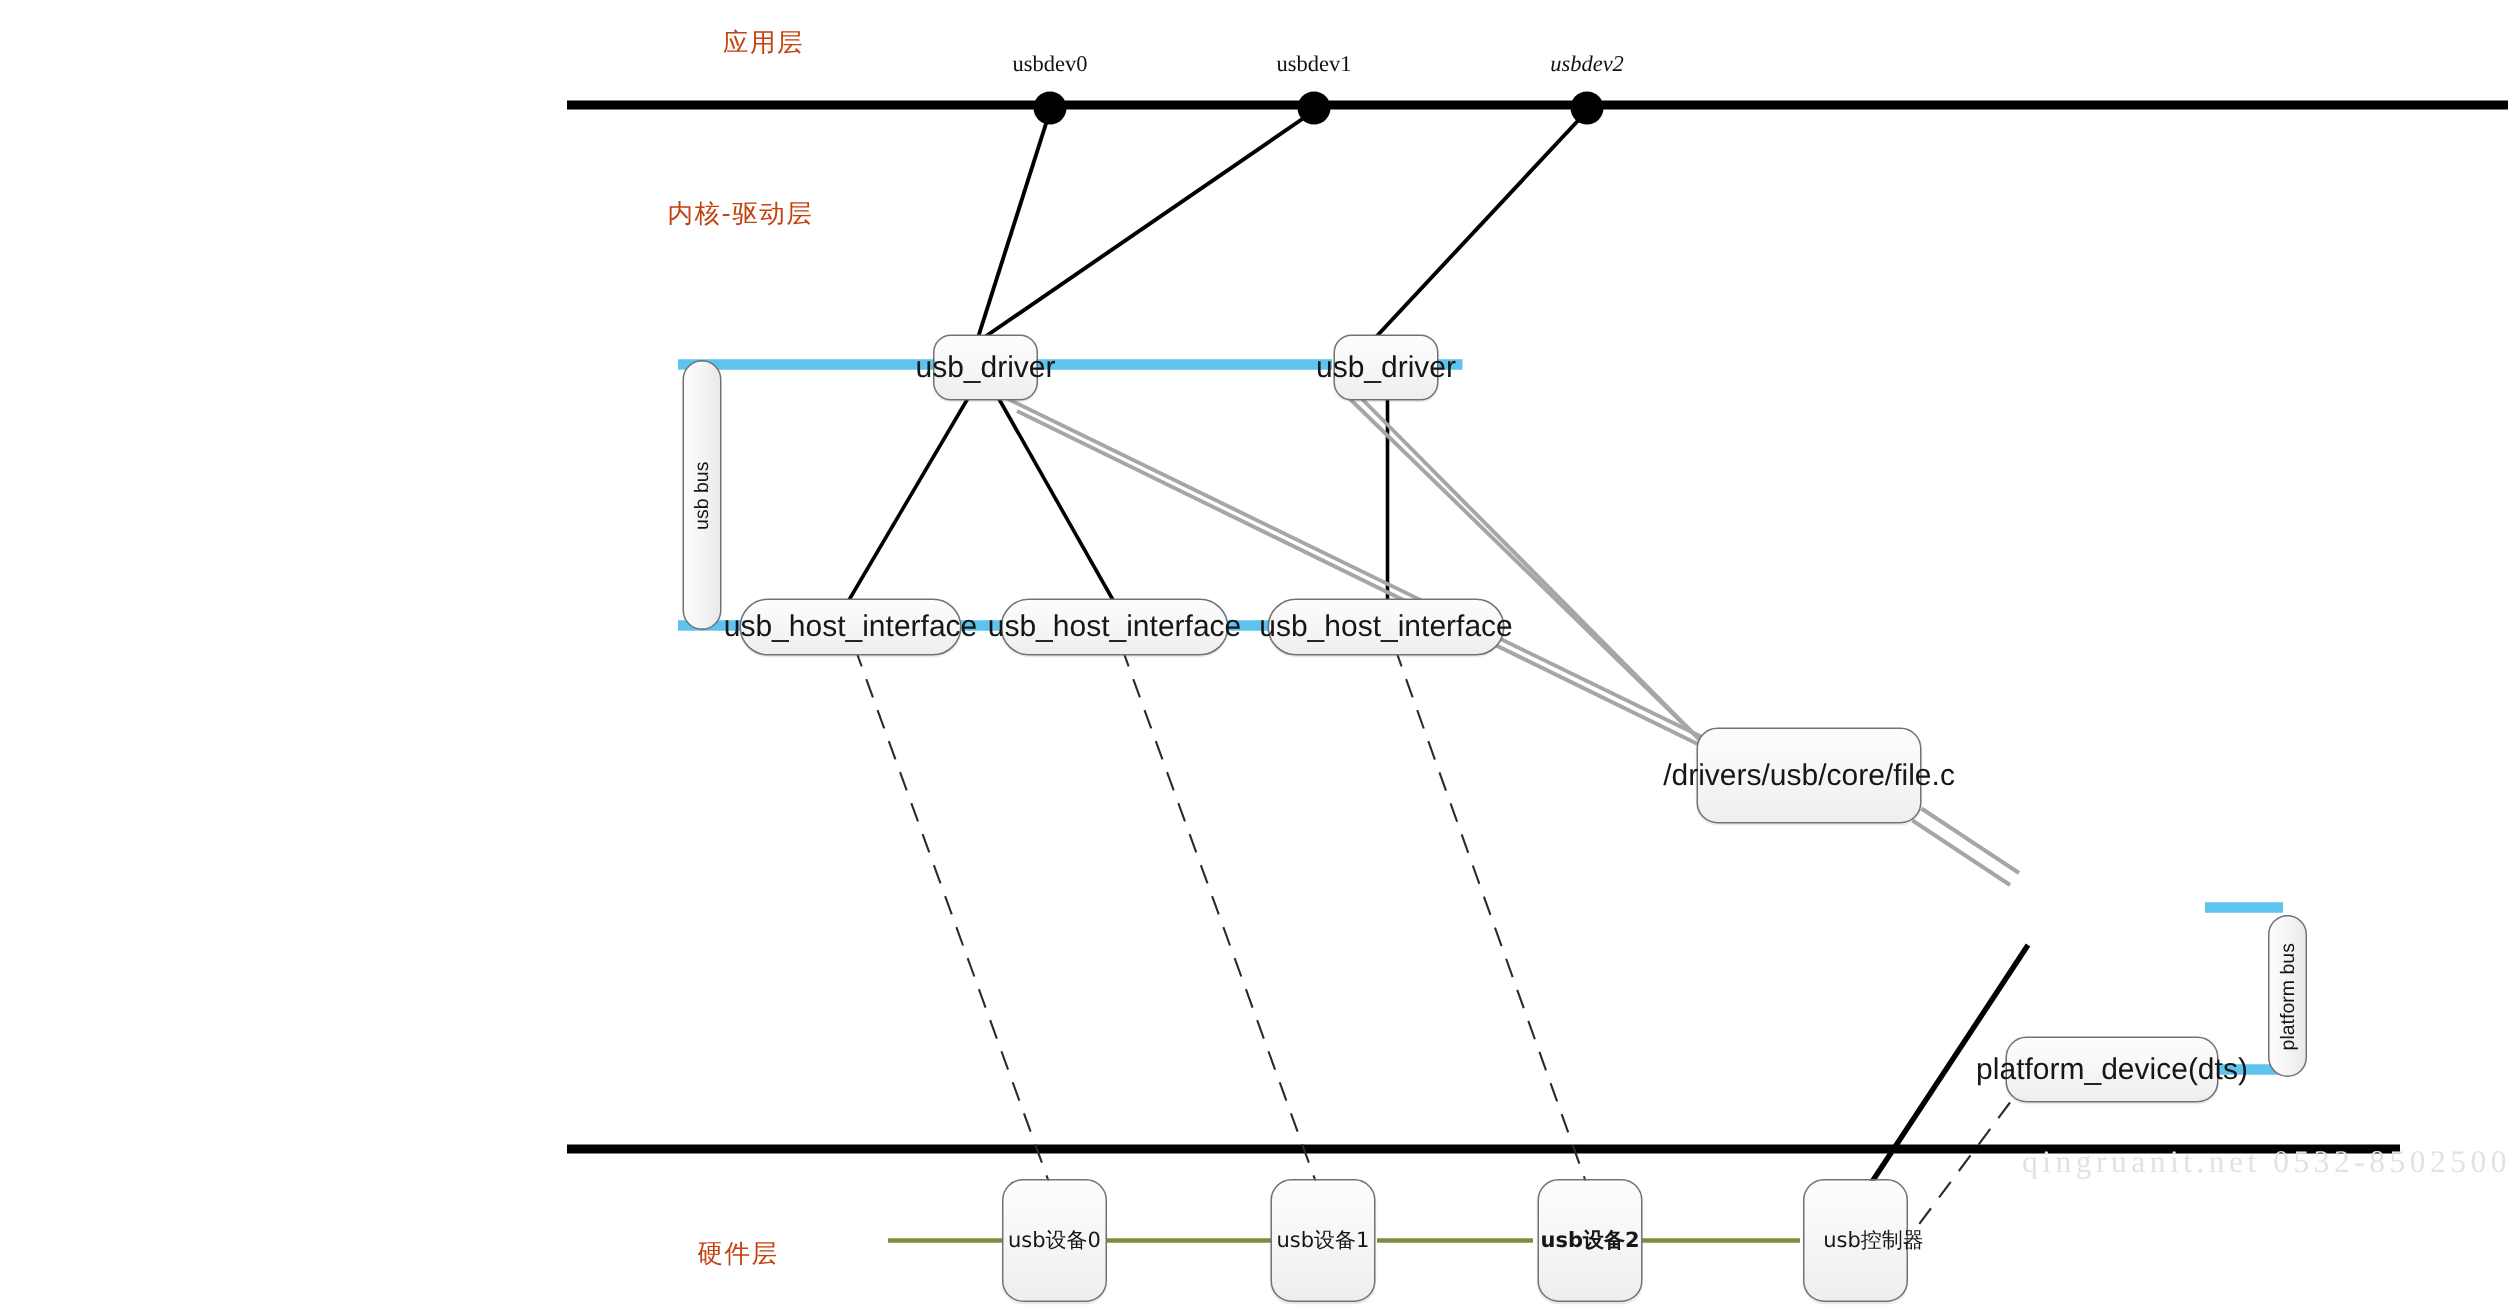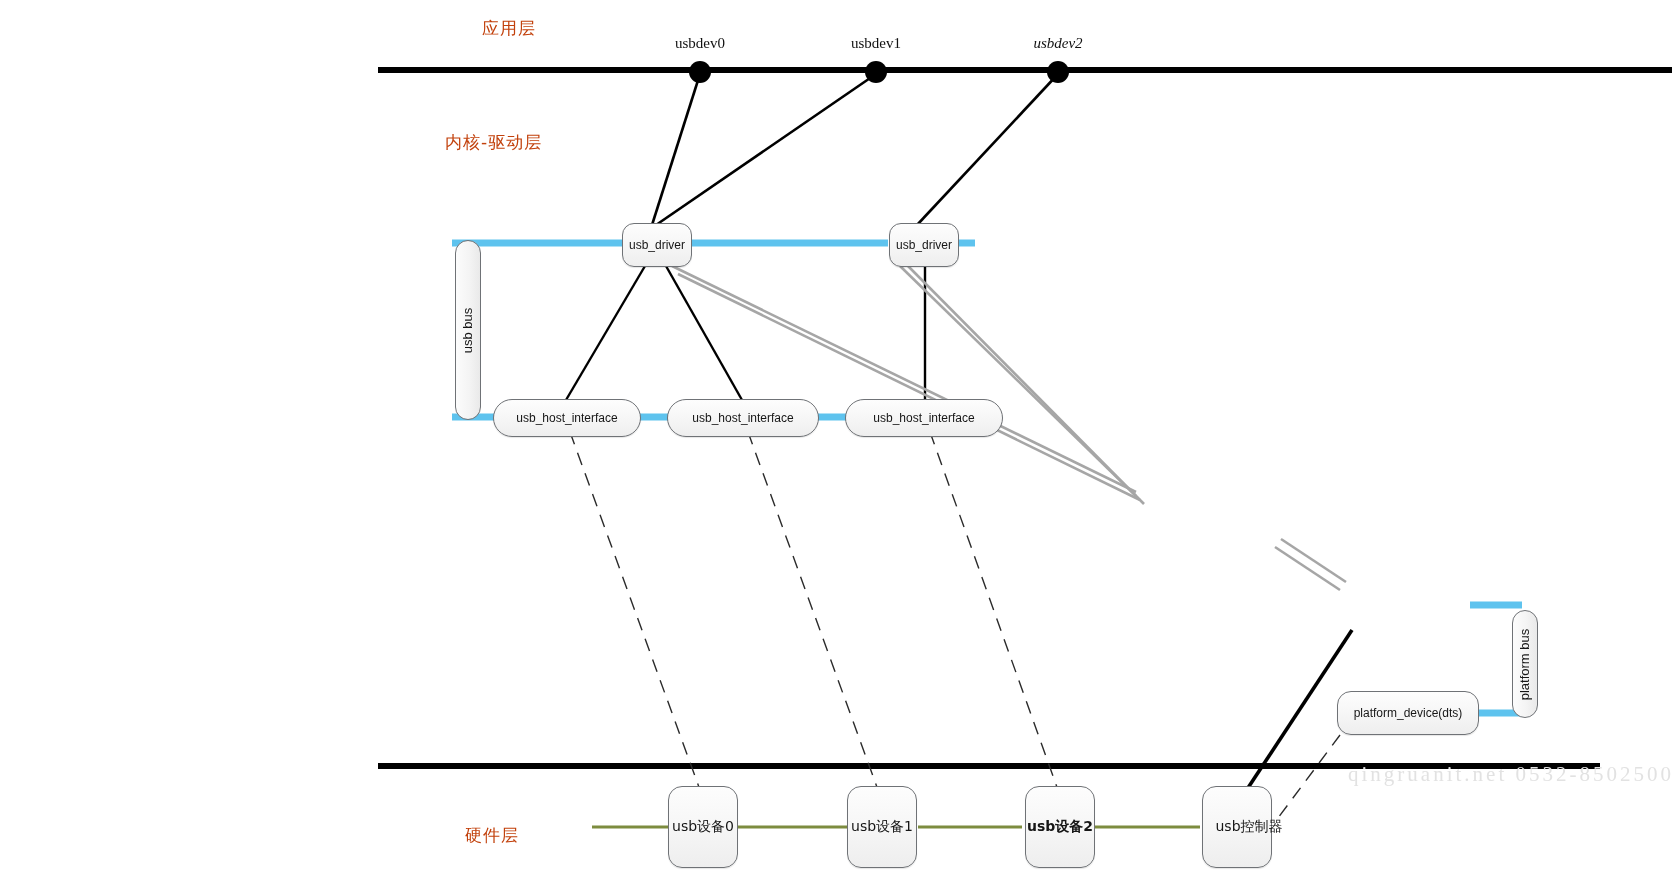--- a/index.html
+++ b/index.html
@@ -43,21 +43,21 @@
   .node {
     position: absolute;
     box-sizing: border-box;
     display: flex;
     align-items: center;
     justify-content: center;
     background: linear-gradient(to bottom, #fdfdfd 0%, #f7f7f7 45%, #eeeeee 100%);
     border: 1px solid #6f7276;
     color: #161616;
     font-family: "Liberation Sans", sans-serif;
-    font-size: 12px;
+    font-size: 20px;
     text-align: center;
     white-space: nowrap;
     box-shadow: 0 1px 1px rgba(0,0,0,0.10);
   }
   .node.rounded-pill { border-radius: 22px; }
   .node.rounded-soft { border-radius: 12px; }
   .node.rounded-box  { border-radius: 14px; }
   .node.cjk { font-family: "DejaVu Sans", sans-serif; font-size: 14px; }
   .bus-capsule {
     position: absolute;
@@ -175,20 +175,23 @@
   </div>
 
   <div class="node rounded-pill" style="left:667px; top:399px; width:152px; height:38px;">
     <span>usb_host_interface</span>
   </div>
 
   <div class="node rounded-pill" style="left:845px; top:399px; width:158px; height:38px;">
     <span>usb_host_interface</span>
   </div>
 
+  <div class="node rounded-box" style="left:1131px; top:485px; width:150px; height:64px;">
+    <span>/drivers/usb/core/file.c</span>
+  </div>
 
 
   <div class="node rounded-box" style="left:1337px; top:691px; width:142px; height:44px;">
     <span>platform_device(dts)</span>
   </div>
 
   <div class="node rounded-box cjk" style="left:668px; top:786px; width:70px; height:82px;">
     <span>usb设备0</span>
   </div>
 

